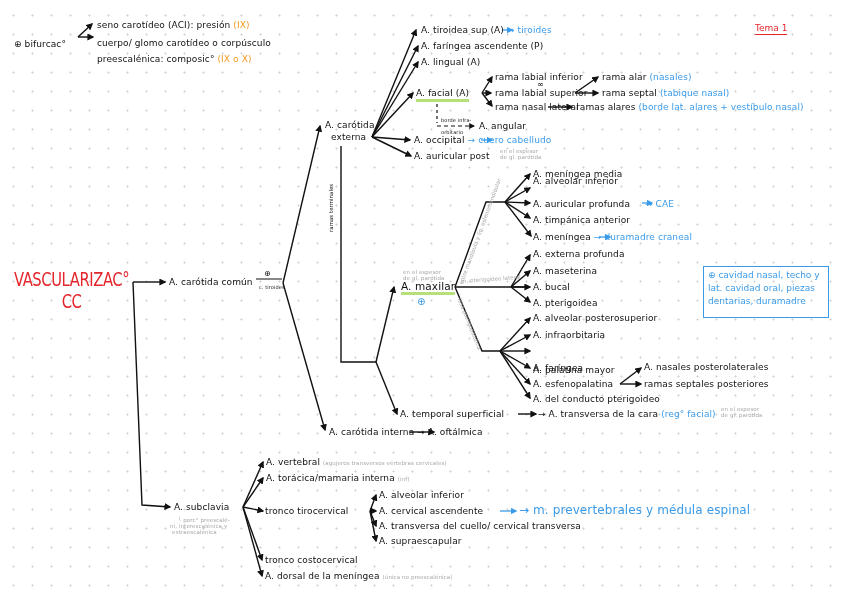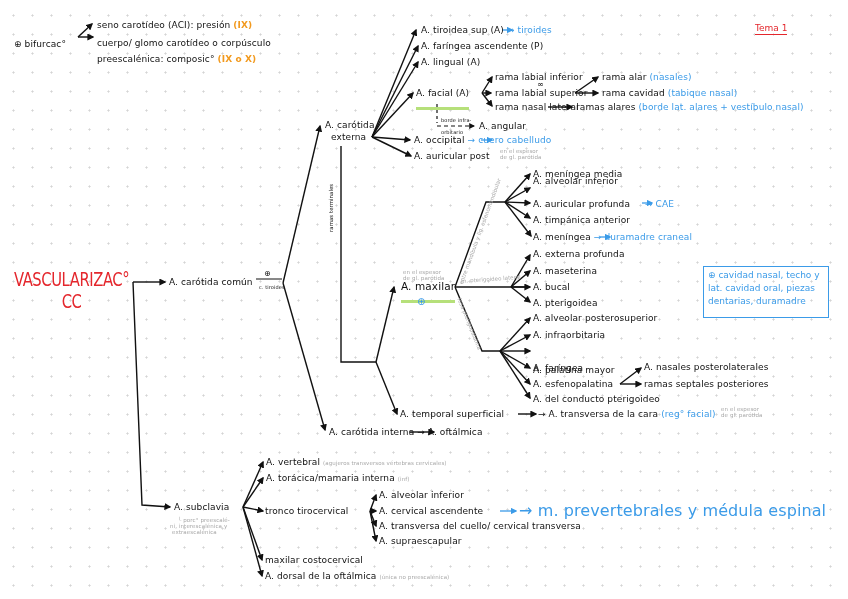--- a/index.html
+++ b/index.html
@@ -8,29 +8,29 @@
     background-color:#ffffff;
     background-image: radial-gradient(circle, #d4d4d4 0.9px, transparent 1.2px);
     background-size: 19px 19px;
     background-position: 4px 6px;
     font-family: "DejaVu Sans", sans-serif;
     color:#111;
   }
   .t { position:absolute; white-space:nowrap; font-size:9.5px; line-height:11px; letter-spacing:0.1px; }
   .sm { font-size:9px; }
   .blue { color:#3b9be8; }
-  .orange { color:#f29a1f; font-weight:bold; }
+  .orange { color:#f29a1f; font-weight:normal; }
   .gray { color:#a8a8a8; font-size:5.5px; line-height:6px; }
   .title {
     position:absolute; left:14px; top:268px; color:#e4262c;
     font-family:"DejaVu Sans Condensed","DejaVu Sans", sans-serif;
     font-size:20px; line-height:22px; text-align:center; letter-spacing:-0.5px;
     transform:scaleX(0.82); transform-origin:left top;
   }
-  .hl { border-bottom:3px solid #b6e07a; padding-bottom:8px; }
+  .hl { border-bottom:3px solid #b6e07a; padding-bottom:0; }
   .box {
     position:absolute; left:703px; top:266px; width:126px; height:52px;
     border:1.5px solid #3b9be8; color:#3b9be8; font-size:9px; line-height:13px;
     padding:2px 4px; box-sizing:border-box;
   }
   svg#lines { position:absolute; left:0; top:0; }
   .rot { position:absolute; color:#a8a8a8; font-size:5.5px; line-height:6px; white-space:nowrap; transform-origin:left top; }
   .tema { position:absolute; left:755px; top:23px; color:#e4262c; font-size:9px; border-bottom:1.5px solid #e4262c; padding-bottom:1px; }
 </style>
 </head>
@@ -166,21 +166,21 @@
 
 <div class="t sm" style="left:495px;top:72px">rama labial inferior</div>
 <div class="t" style="left:537px;top:79px;font-size:8px">∞</div>
 <div class="t sm" style="left:495px;top:88px">rama labial superior</div>
 <div class="t sm" style="left:495px;top:102px">rama nasal lateral</div>
 <div class="t sm" style="left:602px;top:72px">
   <span>rama alar</span>
   <span class="blue">(nasales)</span>
 </div>
 <div class="t sm" style="left:602px;top:88px">
-  <span>rama cavidad</span>
+  <span>rama septal</span>
   <span class="blue">(tabique nasal)</span>
 </div>
 <div class="t sm" style="left:576px;top:102px">
   <span>ramas alares</span>
   <span class="blue">(borde lat. alares + vestíbulo nasal)</span>
 </div>
 <div class="t gray" style="left:441px;top:117px;color:#111;font-size:5px">borde infra-</div>
 <div class="t gray" style="left:441px;top:129px;color:#111;font-size:5px">orbitario</div>
 <div class="t sm" style="left:479px;top:121px">A. angular</div>
 
@@ -259,20 +259,20 @@
   <span>A. vertebral</span>
   <span class="gray">(agujeros transversos vértebras cervicales)</span>
 </div>
 <div class="t sm" style="left:266px;top:473px">
   <span>A. torácica/mamaria interna</span>
   <span class="gray">(inf)</span>
 </div>
 <div class="t sm" style="left:265px;top:506px">tronco tirocervical</div>
 <div class="t sm" style="left:379px;top:490px">A. alveolar inferior</div>
 <div class="t sm" style="left:379px;top:506px">A. cervical ascendente</div>
-<div class="t blue" style="left:519px;top:505px;font-size:16px">→ m. prevertebrales y médula espinal</div>
+<div class="t blue" style="left:519px;top:505px;font-size:12px">→ m. prevertebrales y médula espinal</div>
 <div class="t sm" style="left:379px;top:521px">A. transversa del cuello/ cervical transversa</div>
 <div class="t sm" style="left:379px;top:536px">A. supraescapular</div>
-<div class="t sm" style="left:265px;top:555px">maxilar costocervical</div>
+<div class="t sm" style="left:265px;top:555px">tronco costocervical</div>
 <div class="t sm" style="left:265px;top:571px">
-  <span>A. dorsal de la oftálmica</span>
+  <span>A. dorsal de la meníngea</span>
   <span class="gray">(única no preescalénica)</span>
 </div>
 
 </body></html>

